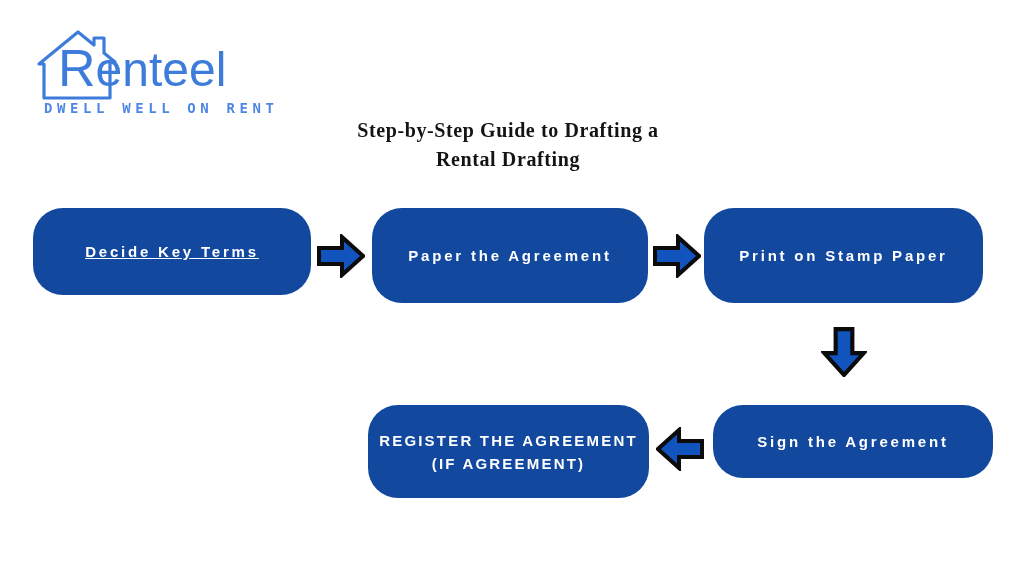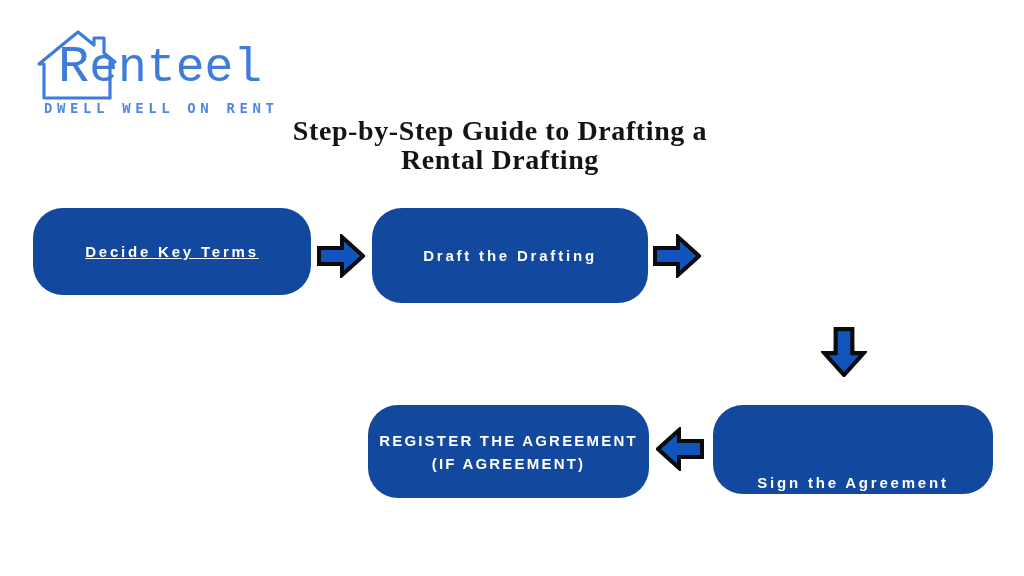--- a/index.html
+++ b/index.html
@@ -21,58 +21,58 @@
 
   
   .logo { position: absolute; left: 28px; top: 24px; width: 210px; height: 94px; }
   .logo .house { position: absolute; left: 4px; top: 2px; }
   .logo .house path {
     fill: none; stroke: var(--logo_blue);
     stroke-width: 3.2; stroke-linejoin: round; stroke-linecap: round;
   }
   .logo .brand {
     position: absolute; left: 30px; top: 16px;
-    font-family: Liberation Mono, monospace;
+    font-family: Liberation Sans, sans-serif;
     color: var(--logo_blue);
     font-size: 48px; line-height: 56px; letter-spacing: 0px;
     white-space: nowrap;
   }
   .logo .brand .initial { font-size: 52px; }
   .logo .tagline {
     position: absolute; left: 16px; top: 76px;
     font-family: "DejaVu Sans Mono", monospace;
     font-weight: 700; font-size: 14px; letter-spacing: 4.6px;
     color: var(--tagline_blue); white-space: nowrap;
   }
 
   
   .title {
-    position: absolute; left: 200px; top: 116px; width: 600px;
+    position: absolute; left: 208px; top: 116px; width: 600px;
     text-align: center;
     font-family: "Liberation Serif", serif;
-    font-weight: 700; font-size: 28px; line-height: 29px;
+    font-weight: 700; font-size: 20px; line-height: 29px;
     letter-spacing: 0.6px; color: var(--ink);
   }
 
   
   .step {
     position: absolute;
     background: var(--box_blue);
     border-radius: 30px;
     display: flex; align-items: center; justify-content: center;
     text-align: center;
     color: #ffffff;
     font-weight: 700; font-size: 15px; letter-spacing: 2.8px;
     line-height: 23px;
     padding: 0 10px;
   }
   #box-decide   { left: 33px;  top: 208px; width: 278px; height: 87px; text-decoration: underline; }
   #box-draft    { left: 372px; top: 208px; width: 276px; height: 95px; }
   #box-print    { left: 704px; top: 208px; width: 279px; height: 95px; }
-  #box-sign     { left: 713px; top: 405px; width: 280px; height: 89px; align-items: flex-end; }
+  #box-sign     { left: 713px; top: 405px; width: 280px; height: 73px; }
   #box-register { left: 368px; top: 405px; width: 281px; height: 93px; letter-spacing: 2.2px; justify-content: center; }
 
   
   .block-arrow { position: absolute; }
   .block-arrow path {
     fill: var(--arrow_blue);
     stroke: #0b0b0c; stroke-width: 4; stroke-linejoin: miter;
   }
   #arrow-1 { left: 317px; top: 234px; }
   #arrow-2 { left: 653px; top: 234px; }
@@ -101,27 +101,30 @@
 
   <div class="step" id="box-decide">
     <span>Decide Key Terms</span>
   </div>
 
   <svg class="block-arrow" id="arrow-1" width="48" height="44" viewBox="0 0 48 44" aria-hidden="true">
     <path d="M2 14 H25 V3 L46 22 L25 41 V30 H2 Z"></path>
   </svg>
 
   <div class="step" id="box-draft">
-    <span>Draft the Drafting</span>
+    <span>Paper the Agreement</span>
   </div>
 
   <svg class="block-arrow" id="arrow-2" width="48" height="44" viewBox="0 0 48 44" aria-hidden="true">
     <path d="M2 14 H25 V3 L46 22 L25 41 V30 H2 Z"></path>
   </svg>
 
+  <div class="step" id="box-print">
+    <span>Print on Stamp Paper</span>
+  </div>
 
   <svg class="block-arrow" id="arrow-3" width="50" height="46" viewBox="0 0 48 44" aria-hidden="true">
     <path d="M2 14 H25 V3 L46 22 L25 41 V30 H2 Z"></path>
   </svg>
 
   <div class="step" id="box-sign">
     <span>Sign the Agreement</span>
   </div>
 
   <svg class="block-arrow" id="arrow-4" width="48" height="44" viewBox="0 0 48 44" aria-hidden="true">

